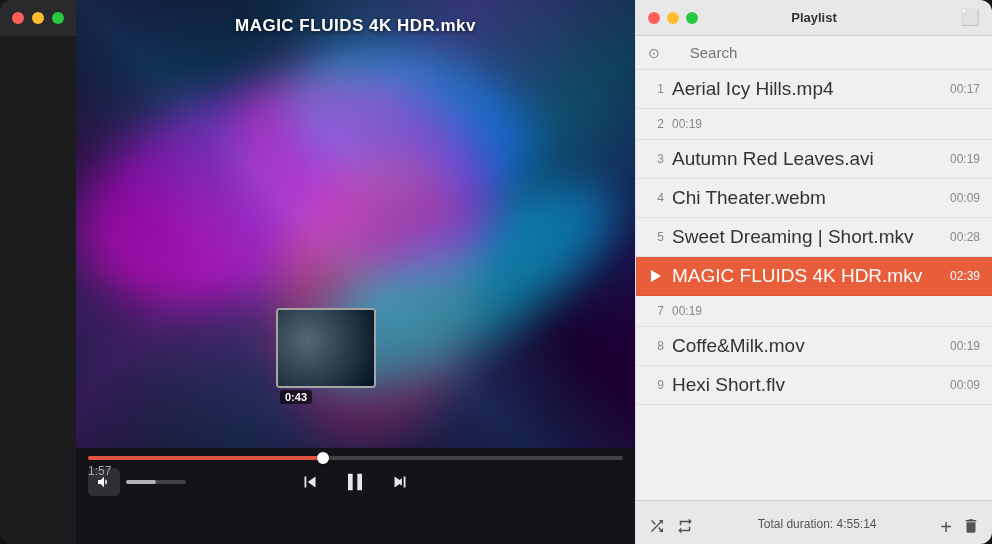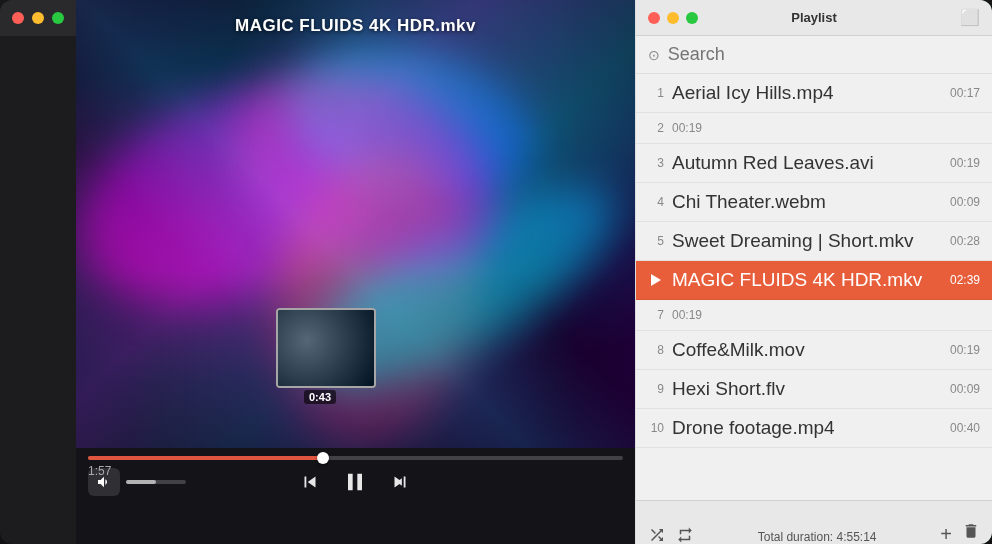--- a/index.html
+++ b/index.html
@@ -131,21 +131,21 @@
       z-index: 10;
     }
     .thumb-preview-art {
       width: 100%;
       height: 100%;
       background: radial-gradient(circle at 30% 40%, #556677, #223344 60%, #001122);
     }
     .thumb-time-label {
       position: absolute;
       bottom: 44px;
-      left: 208px;
+      left: 184px;
       color: #fff;
       font-size: 11px;
       font-weight: 600;
       background: rgba(0,0,0,0.6);
       padding: 1px 5px;
       border-radius: 3px;
       z-index: 11;
       transform: translateX(20px);
     }
 
@@ -321,23 +321,24 @@
       background: #f0f0f0;
     }
     .search-icon-wrap {
       color: #888;
       font-size: 14px;
     }
     .search-input-field {
       border: none;
       background: transparent;
       outline: none;
-      font-size: 18px;
+      font-size: 15px;
       color: #444;
       width: 100%;
+      margin-left: 22px;
     }
 
     .playlist-list {
       flex: 1;
       overflow-y: auto;
       background: #f0f0f0;
     }
     .playlist-list::-webkit-scrollbar { width: 4px; }
     .playlist-list::-webkit-scrollbar-thumb { background: #ccc; border-radius: 2px; }
 
@@ -385,22 +386,22 @@
       font-size: 12px;
       color: #888;
       flex-shrink: 0;
     }
 
     .playlist-footer {
       height: 44px;
       background: #e8e8e8;
       border-top: 1px solid #d0d0d0;
       display: flex;
-      align-items: flex-end;
-      padding: 0 12px;
+      align-items: flex-start;
+      padding: 16px 12px;
       gap: 10px;
     }
     .footer-icon-btn {
       background: none;
       border: none;
       cursor: pointer;
       color: #555;
       font-size: 16px;
       display: flex;
       align-items: center;
@@ -577,26 +578,20 @@
     <span class="item-num">8</span>
 
     <span class="item-name">Coffe&amp;Milk.mov</span>
     <span class="item-duration">00:19</span>
   </div>
           <div class="playlist-item">
     <span class="item-num">9</span>
 
     <span class="item-name">Hexi Short.flv</span>
     <span class="item-duration">00:09</span>
-  </div>
-          <div class="playlist-item">
-    <span class="item-num">10</span>
-
-    <span class="item-name">Drone footage.mp4</span>
-    <span class="item-duration">00:40</span>
   </div>
         </div>
 
       <div class="playlist-footer">
         <button class="footer-icon-btn">
 
           <svg width="18" height="18" viewBox="0 0 24 24" fill="#555">
             <path d="M10.59 9.17L5.41 4 4 5.41l5.17 5.17 1.42-1.41zM14.5 4l2.04 2.04L4 18.59 5.41 20 17.96 7.46 20 9.5V4h-5.5zm.33 9.41l-1.41 1.41 3.13 3.13L14.5 20H20v-5.5l-2.04 2.04-3.13-3.13z"></path>
           </svg>
         </button>

